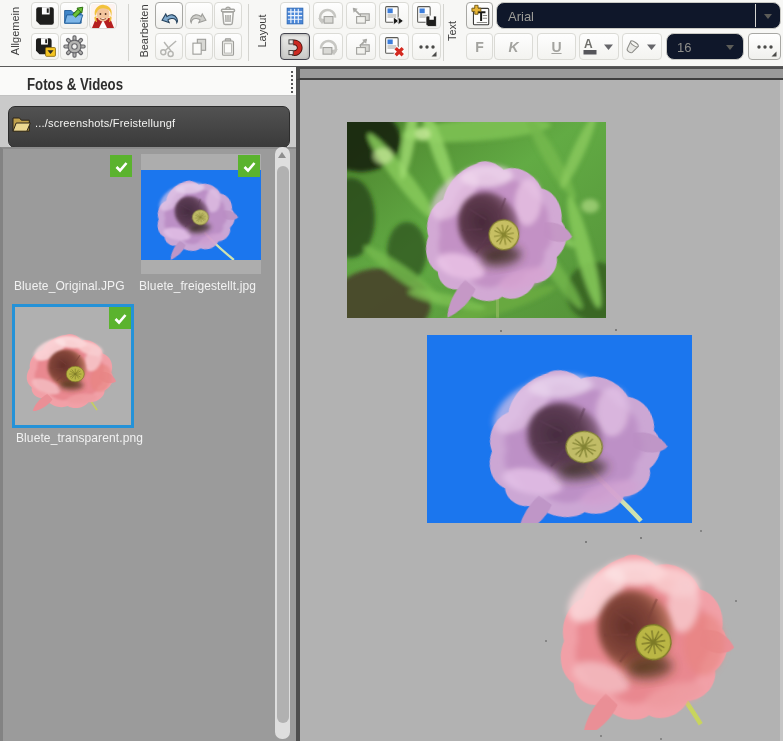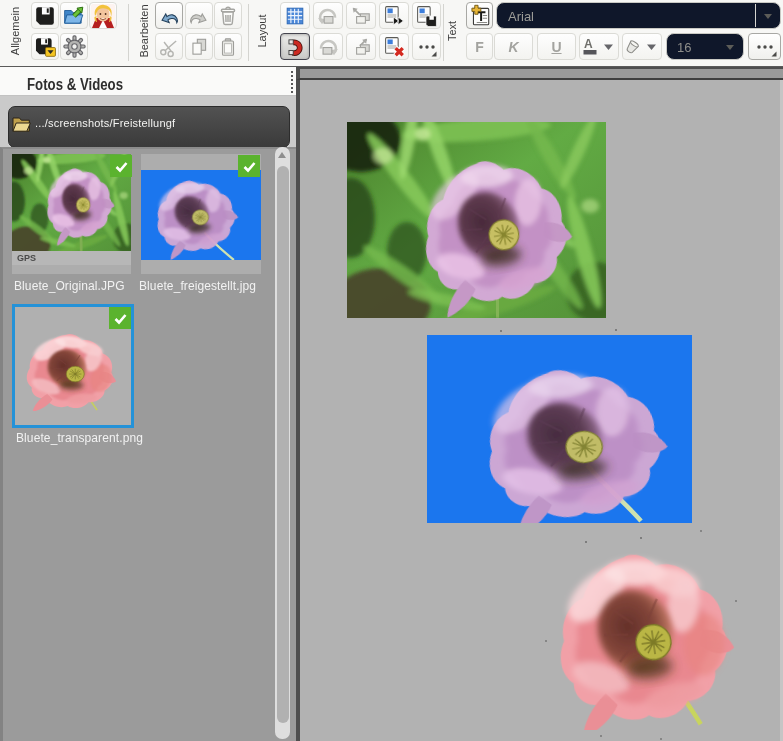--- a/index.html
+++ b/index.html
@@ -422,30 +422,20 @@
   <ellipse cx="100" cy="178" rx="40" ry="6" fill="#7dc153" opacity="0.8" transform="rotate(12 100 178)"></ellipse>
   <ellipse cx="196" cy="98" rx="42" ry="6" fill="#95d569" opacity="0.75" transform="rotate(40 196 98)"></ellipse>
   <ellipse cx="36" cy="34" rx="10" ry="8" fill="#c8e89a" opacity="0.7"></ellipse>
   <ellipse cx="76" cy="12" rx="8" ry="6" fill="#d2eea4" opacity="0.7"></ellipse>
   <ellipse cx="244" cy="84" rx="9" ry="7" fill="#bce48e" opacity="0.6"></ellipse>
   </g>
 </g>
 </defs>
 </svg>
 
-<div class="tile" style="left:12px; top:154px; width:119px; height:120px;">
-  <svg width="119" height="97" viewBox="0 0 260 196" preserveAspectRatio="none" style="position:absolute;left:0;top:0;">
-    <use href="#greenbg"></use>
-    <path d="M150,142 C150,165 152,186 151,196" stroke="#7fae52" stroke-width="6" fill="none"></path>
-    <g transform="translate(66,18) scale(0.78) rotate(-10 107 105)">
-          <use href="#poppyV"></use>
-        </g>
-  </svg>
-  <div style="position:absolute; left:0; top:97px; width:119px; height:14px; background:#b7b7b7; font-size:9px; font-weight:bold; color:#4a4a4a; padding:2px 0 0 5px;">GPS</div>
-</div>
 <div class="badge" style="left:110px; top:155px;">
       <svg width="15" height="15" viewBox="0 0 15 15">
         <path d="M2.5,8 l3.5,3.5 L12.5,4" stroke="#fff" stroke-width="2.6" fill="none"></path>
       </svg>
     </div>
 <div class="cap" style="left:14px; top:279px;">Bluete_Original.JPG</div>
 
 <div class="tile" style="left:141px; top:154px; width:120px; height:120px;">
   <svg width="120" height="90" viewBox="0 0 265 188" preserveAspectRatio="none" style="position:absolute;left:0;top:16px;">
     <rect width="265" height="188" fill="#1b76ee"></rect>

